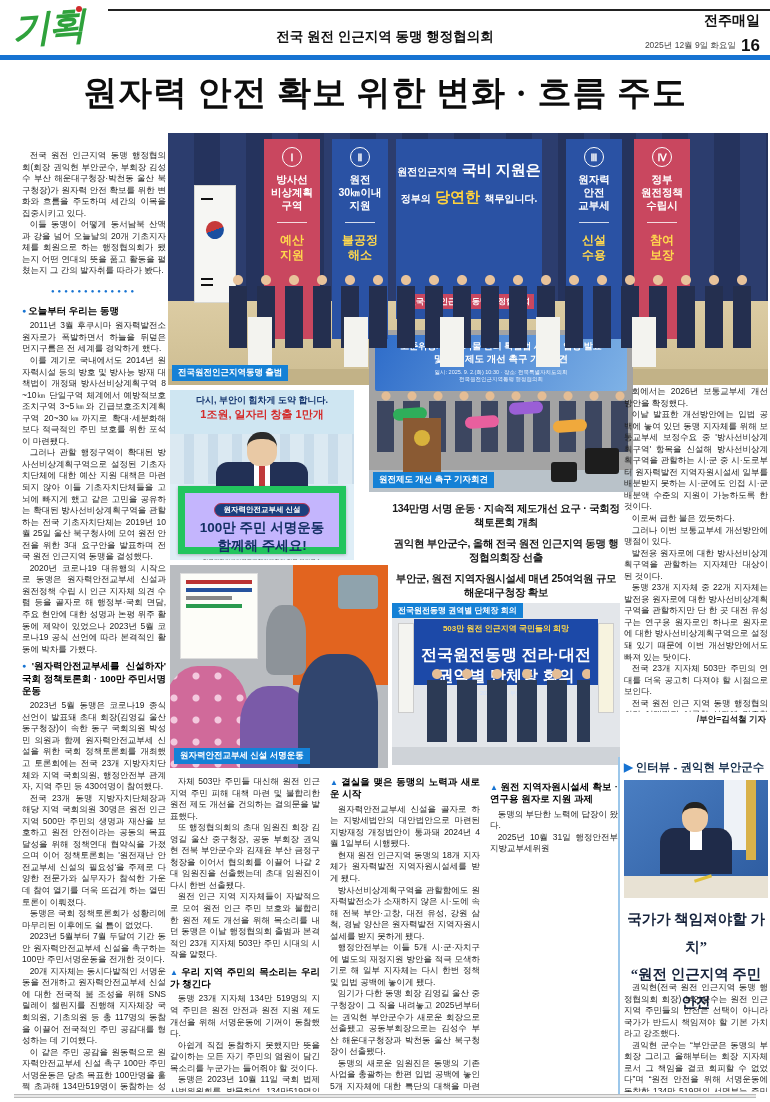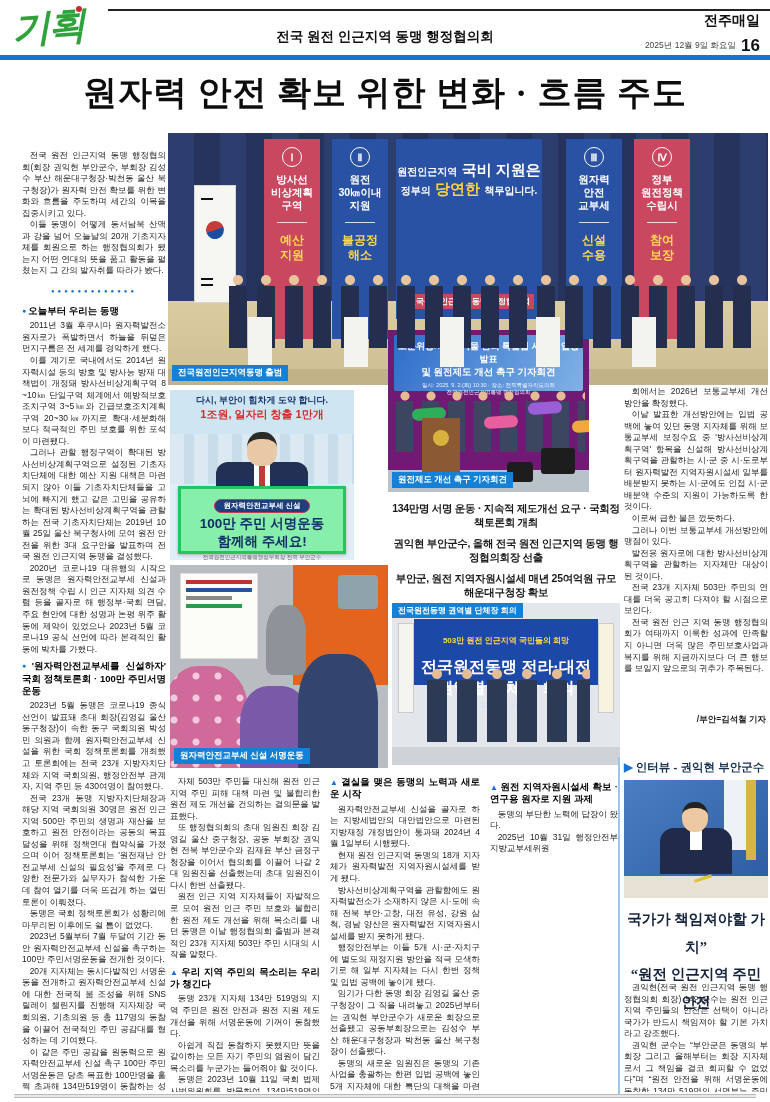--- a/index.html
+++ b/index.html
@@ -89,43 +89,43 @@
   .pa-city { position:absolute; top:44px; left:0; right:0; height:50px;
              background:repeating-linear-gradient(90deg,#dbe9f2 0 14px,#c9dcea 14px 24px); }
   .pa-head { position:absolute; left:50%; top:42px; width:30px; height:34px; margin-left:-15px;
              background:#e9c9a5; border-radius:45% 45% 40% 40%; border-top:7px solid #2b2b2b; z-index:3; }
   .pa-body { position:absolute; left:50%; top:72px; width:92px; height:40px; margin-left:-46px;
              background:#223055; border-radius:12px 12px 0 0; z-index:2; }
   .pa-shirt { position:absolute; left:50%; top:74px; width:16px; height:24px; margin-left:-8px;
               background:#fff; z-index:3; }
   .pa-tie { position:absolute; left:50%; top:76px; width:6px; height:20px; margin-left:-3px;
             background:#c03a3a; z-index:4; }
-  .pa-sign { position:absolute; left:8px; right:8px; top:96px; bottom:6px; background:#86efac;
-             border:3px solid #22c55e; box-shadow:0 1px 3px rgba(0,0,0,.25); z-index:5;
+  .pa-sign { position:absolute; left:8px; right:8px; top:96px; bottom:6px; background:#c4b5fd;
+             border:7px solid #22c55e; box-shadow:0 1px 3px rgba(0,0,0,.25); z-index:5;
              text-align:center; padding-top:5px; }
   .pa-pill { display:inline-block; background:#1c3f7e; color:#fff; border:1px solid #c03a5a;
              border-radius:10px; font-size:7.5px; font-weight:bold; padding:1px 8px; }
   .pa-m1 { font-size:13.5px; font-weight:900; color:#132f63; margin-top:2px; }
   .pa-m2 { font-size:13.5px; font-weight:900; color:#132f63; }
   .pa-org { font-size:5.5px; color:#666; margin-top:3px; }
   .pa-sig { font-size:8px; font-family:"Liberation Serif", serif; font-style:italic; color:#333; }
 
   
   .photo-b { left:170px; top:565px; width:218px; height:203px; background:#b9bcc0; }
   .pb-truck { position:absolute; right:0; top:0; width:95px; height:120px; background:#e2641f; }
   .pb-truck-win { position:absolute; right:10px; top:10px; width:40px; height:34px; background:#8fa3ad; border-radius:4px; }
   .pb-poster { position:absolute; left:10px; top:8px; width:78px; height:86px; background:#fdfdf8;
                border:1px solid #ddd; padding:6px 5px 0; }
   .pb-poster i { display:block; height:4px; margin-bottom:4px; background:#b33; }
   .pb-poster i:nth-child(2){ background:#26539e; } .pb-poster i:nth-child(3){ background:#888; width:70%; }
   .pb-poster i:nth-child(4){ background:#2a9a4e; width:85%; }
   .blob { position:absolute; border-radius:40% 40% 8px 8px; }
 
   
-  .photo-c { left:388px; top:330px; width:201px; height:162px; background:#701a75; }
+  .photo-c { left:369px; top:330px; width:264px; height:162px; background:#a3a3a3; }
   .pc-banner { position:absolute; left:6px; right:6px; top:5px; height:56px;
                background:linear-gradient(120deg,#2e6cc9,#7fb2e6); color:#fff; text-align:center;
                padding-top:5px; border-radius:2px; }
   .pc-b1 { font-size:9px; font-weight:900; }
   .pc-b2 { font-size:9.5px; font-weight:900; }
   .pc-b3 { font-size:5.5px; margin-top:3px; color:#eaf3ff; }
   .pc-b4 { font-size:5.5px; color:#eaf3ff; }
   .pc-crowd { position:absolute; left:4px; right:4px; top:58px; height:64px;
               background-image:
                 radial-gradient(circle 4.5px at 13px 8px, #e4bd95 4px, rgba(0,0,0,0) 5px),
@@ -140,21 +140,21 @@
   .pc-floor { position:absolute; left:0; right:0; bottom:0; height:22px; background:#b9c2c9; }
 
   
   .highlight { position:absolute; left:392px; top:502px; width:228px; height:98px;
                display:flex; flex-direction:column; justify-content:center; gap:7px; text-align:center; }
   .highlight div { font-size:10.5px; font-weight:900; color:#1b1b1b; letter-spacing:-0.3px; }
 
   
   .photo-d { left:392px; top:603px; width:228px; height:162px; background:#e3e6ea; }
   .pd-banner { position:absolute; left:22px; right:22px; top:16px; height:66px; background:#1c49a8;
-               color:#fff; text-align:center; padding-top:16px; }
+               color:#fff; text-align:center; padding-top:4px; }
   .pd-b1 { font-size:8px; font-weight:bold; color:#ffd84d; }
   .pd-b2 { font-size:16px; font-weight:900; margin-top:11px; }
   .pd-b3 { font-size:5.5px; color:#cfe0ff; margin-top:3px; }
   .pd-crowd { position:absolute; left:30px; right:30px; top:62px; height:78px;
               background-image:
                 radial-gradient(circle 5px at 15px 9px, #e4bd95 4.5px, rgba(0,0,0,0) 5.5px),
                 linear-gradient(90deg, rgba(0,0,0,0) 0 5px, #2c3a55 5px 25px, rgba(0,0,0,0) 25px 30px);
               background-size:30px 78px, 30px 62px; background-position:0 0, 0 15px; background-repeat:repeat-x; }
   .pd-flag { position:absolute; top:20px; width:16px; height:90px; background:#f4f4f0; border:1px solid #ccc; }
   .pd-flag.l { left:6px; } .pd-flag.r { right:6px; background:#f7f3df; }
@@ -244,21 +244,21 @@
       <div class="sb-num">Ⅱ</div>
       <div class="sb-title">원전
 30㎞이내
 지원</div>
       <div class="sb-line"></div>
       <div class="sb-sub">불공정
 해소</div>
     </div>
     <div class="cbanner">
       <div><span class="cb-s">원전인근지역</span> <span class="cb-b">국비 지원은</span></div>
-      <div style=""><span class="cb-s">정부의</span> <span class="cb-b cb-y">당연한</span> <span class="cb-s">책무입니다.</span></div>
+      <div style="margin-top:8px;"><span class="cb-s">정부의</span> <span class="cb-b cb-y">당연한</span> <span class="cb-s">책무입니다.</span></div>
       <div class="cb-foot">전국원전인근지역동맹 행정협의회</div>
     </div>
     <div class="sbanner sb-blue" style="left:398px;">
       <div class="sb-num">Ⅲ</div>
       <div class="sb-title">원자력
 안전
 교부세</div>
       <div class="sb-line"></div>
       <div class="sb-sub">신설
 수용</div>
@@ -382,20 +382,21 @@
     <div class="pd-floor"></div>
     <div class="plabel">전국원전동맹 권역별 단체장 회의</div>
   </div>
 
   <div class="txtcol" style="left:624px; top:386px; width:144px; height:326px;">
     <p>회에서는 2026년 보통교부세 개선방안을 확정했다.</p>
     <p>이날 발표한 개선방안에는 입법 공백에 놓여 있던 동맹 지자체를 위해 보통교부세 보정수요 중 '방사선비상계획구역' 항목을 신설해 방사선비상계획구역을 관할하는 시·군 중 시·도로부터 원자력발전 지역자원시설세 일부를 배분받지 못하는 시·군에도 인접 시·군 배분액 수준의 지원이 가능하도록 한 것이다.</p>
     <p>이로써 급한 불은 껐듯하다.</p>
     <p>그러나 이번 보통교부세 개선방안에 맹점이 있다.</p>
     <p>발전용 원자로에 대한 방사선비상계획구역을 관할하는 지자체만 대상이 된 것이다.</p>
+    <p>동맹 23개 지자체 중 22개 지자체는 발전용 원자로에 대한 방사선비상계획구역을 관할하지만 단 한 곳 대전 유성구는 연구용 원자로인 하나로 원자로에 대한 방사선비상계획구역으로 설정돼 있기 때문에 이번 개선방안에서도 빠져 있는 탓이다.</p>
     <p>전국 23개 지자체 503만 주민의 연대를 더욱 공고히 다져야 할 시점으로 보인다.</p>
     <p>전국 원전 인근 지역 동맹 행정협의회가 여태까지 이룩한 성과에 만족할지 아니면 더욱 많은 주민보호사업과 복지를 위해 지금까지보다 더 큰 행보를 보일지 앞으로의 귀추가 주목된다.</p>
   </div>
   <div class="byline">/부안=김석철 기자</div>
 
   <div class="vline-blue"></div>
   <div class="iv-head">
     <span class="iv-arrow">▶</span><span>인터뷰 - 권익현 부안군수</span>
   </div>
   <div class="photo iv-photo">

